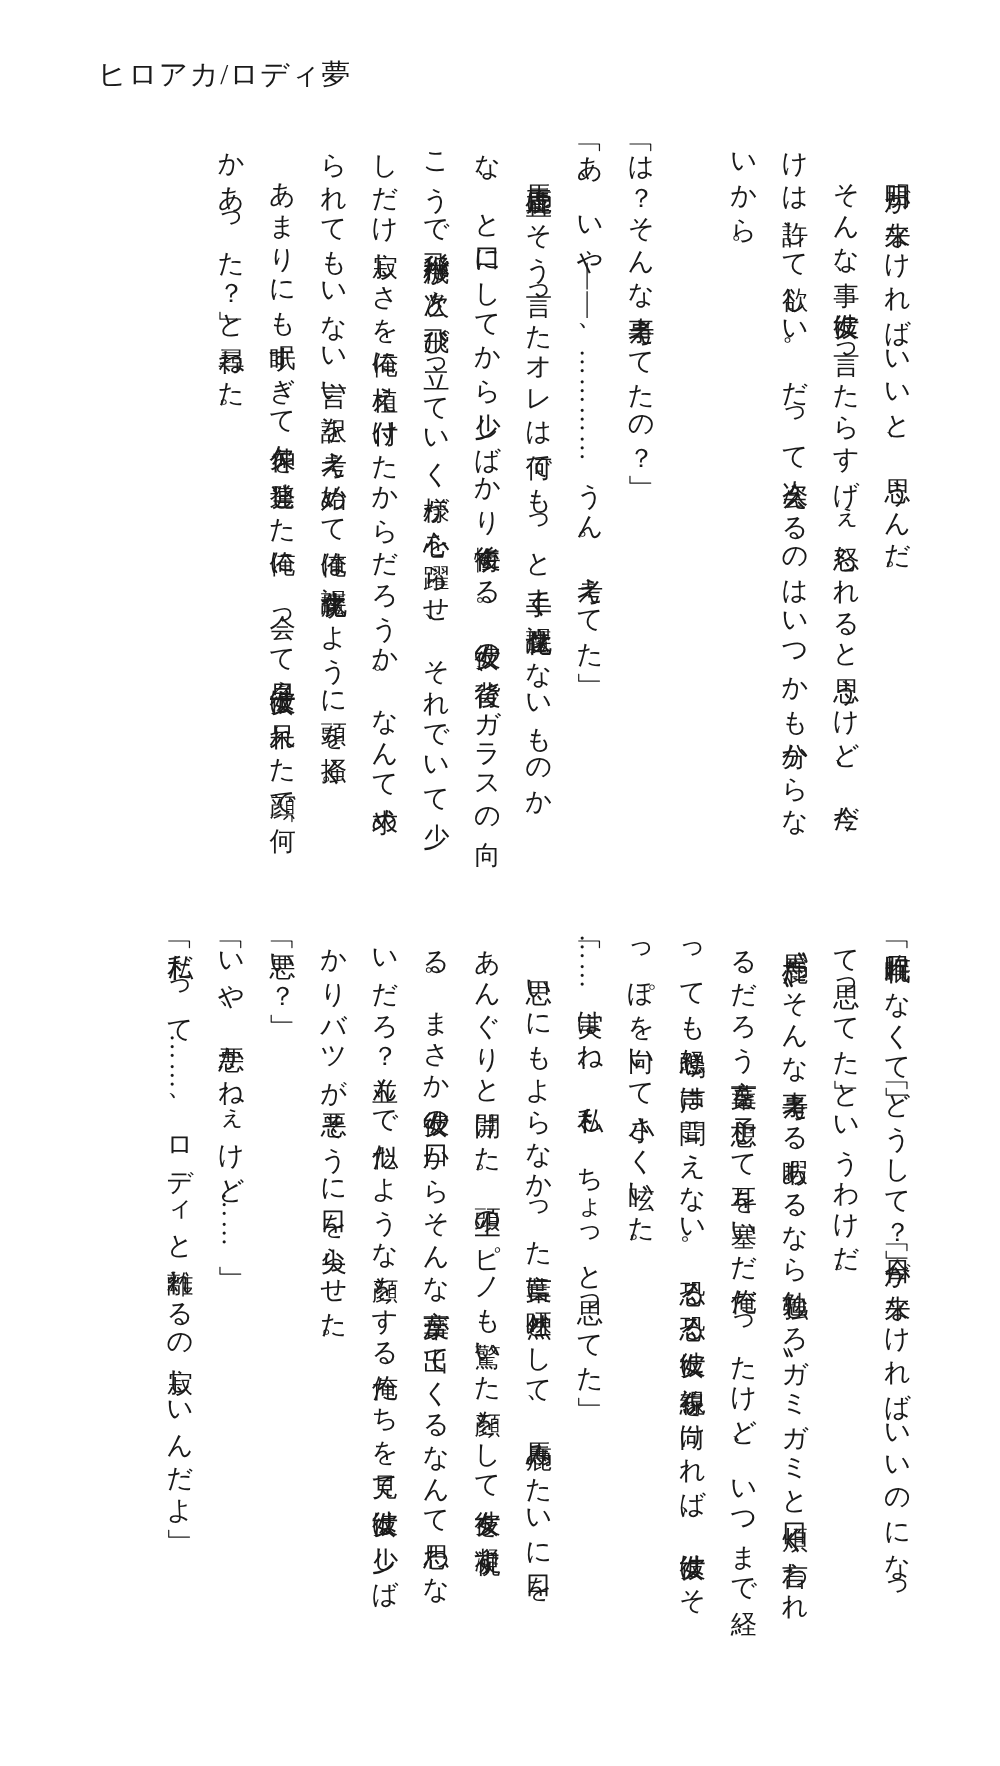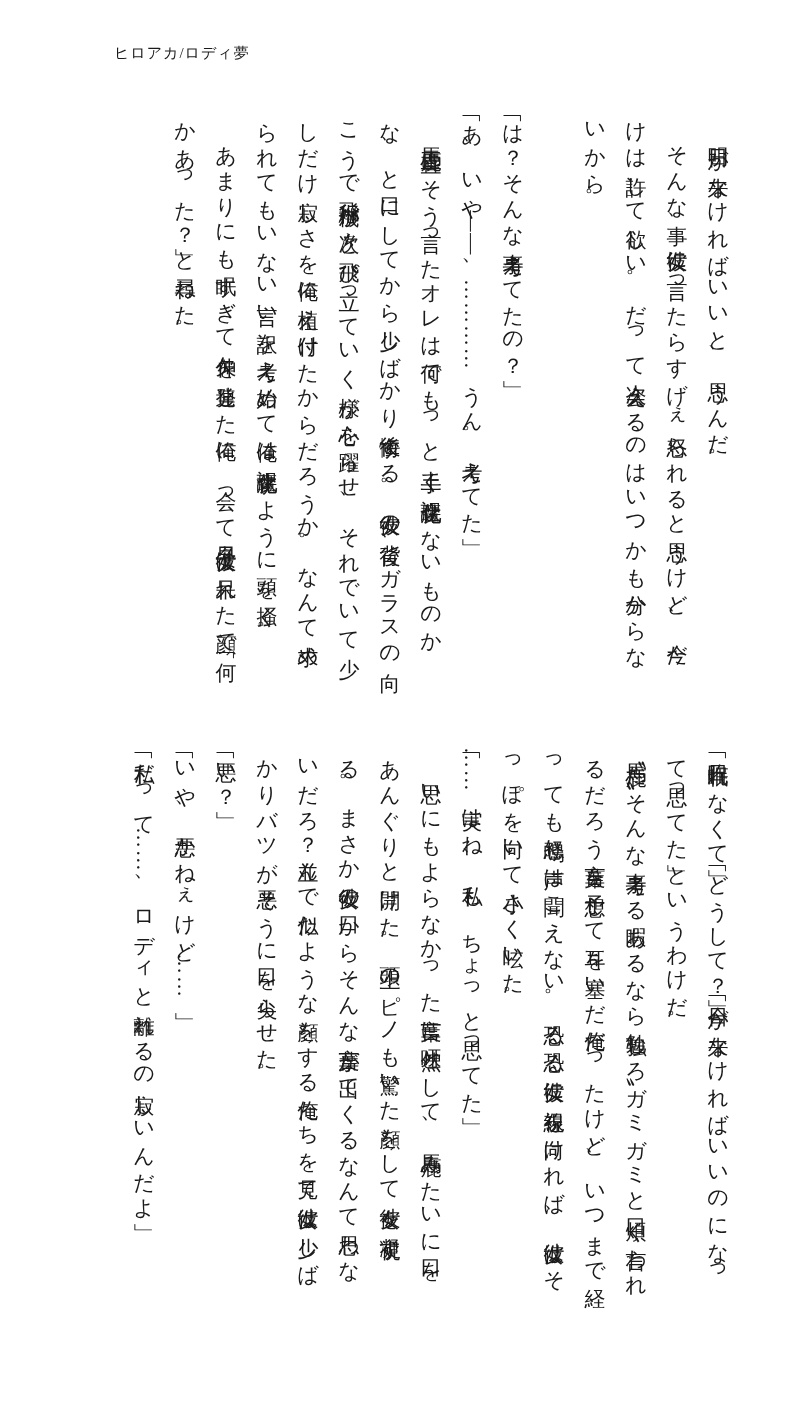--- a/index.html
+++ b/index.html
@@ -12,24 +12,23 @@
     width: 800px;
     height: 1413px;
     overflow: hidden;
     color: #1a1a1a;
     font-family: "Liberation Serif", "DejaVu Serif", serif;
   }
   .page-header {
     position: absolute;
     left: 78px;
     top: 44px;
-    font-size: 15px;
+    font-size: 23px;
     letter-spacing: 1px;
     white-space: nowrap;
-    margin-left: 36px;
   }
   .vblock {
     position: absolute;
     right: 62px;
     height: 552px;
     writing-mode: vertical-rl;
     text-orientation: mixed;
     font-size: 21px;
     line-height: 41px;
     letter-spacing: 1.9px;

